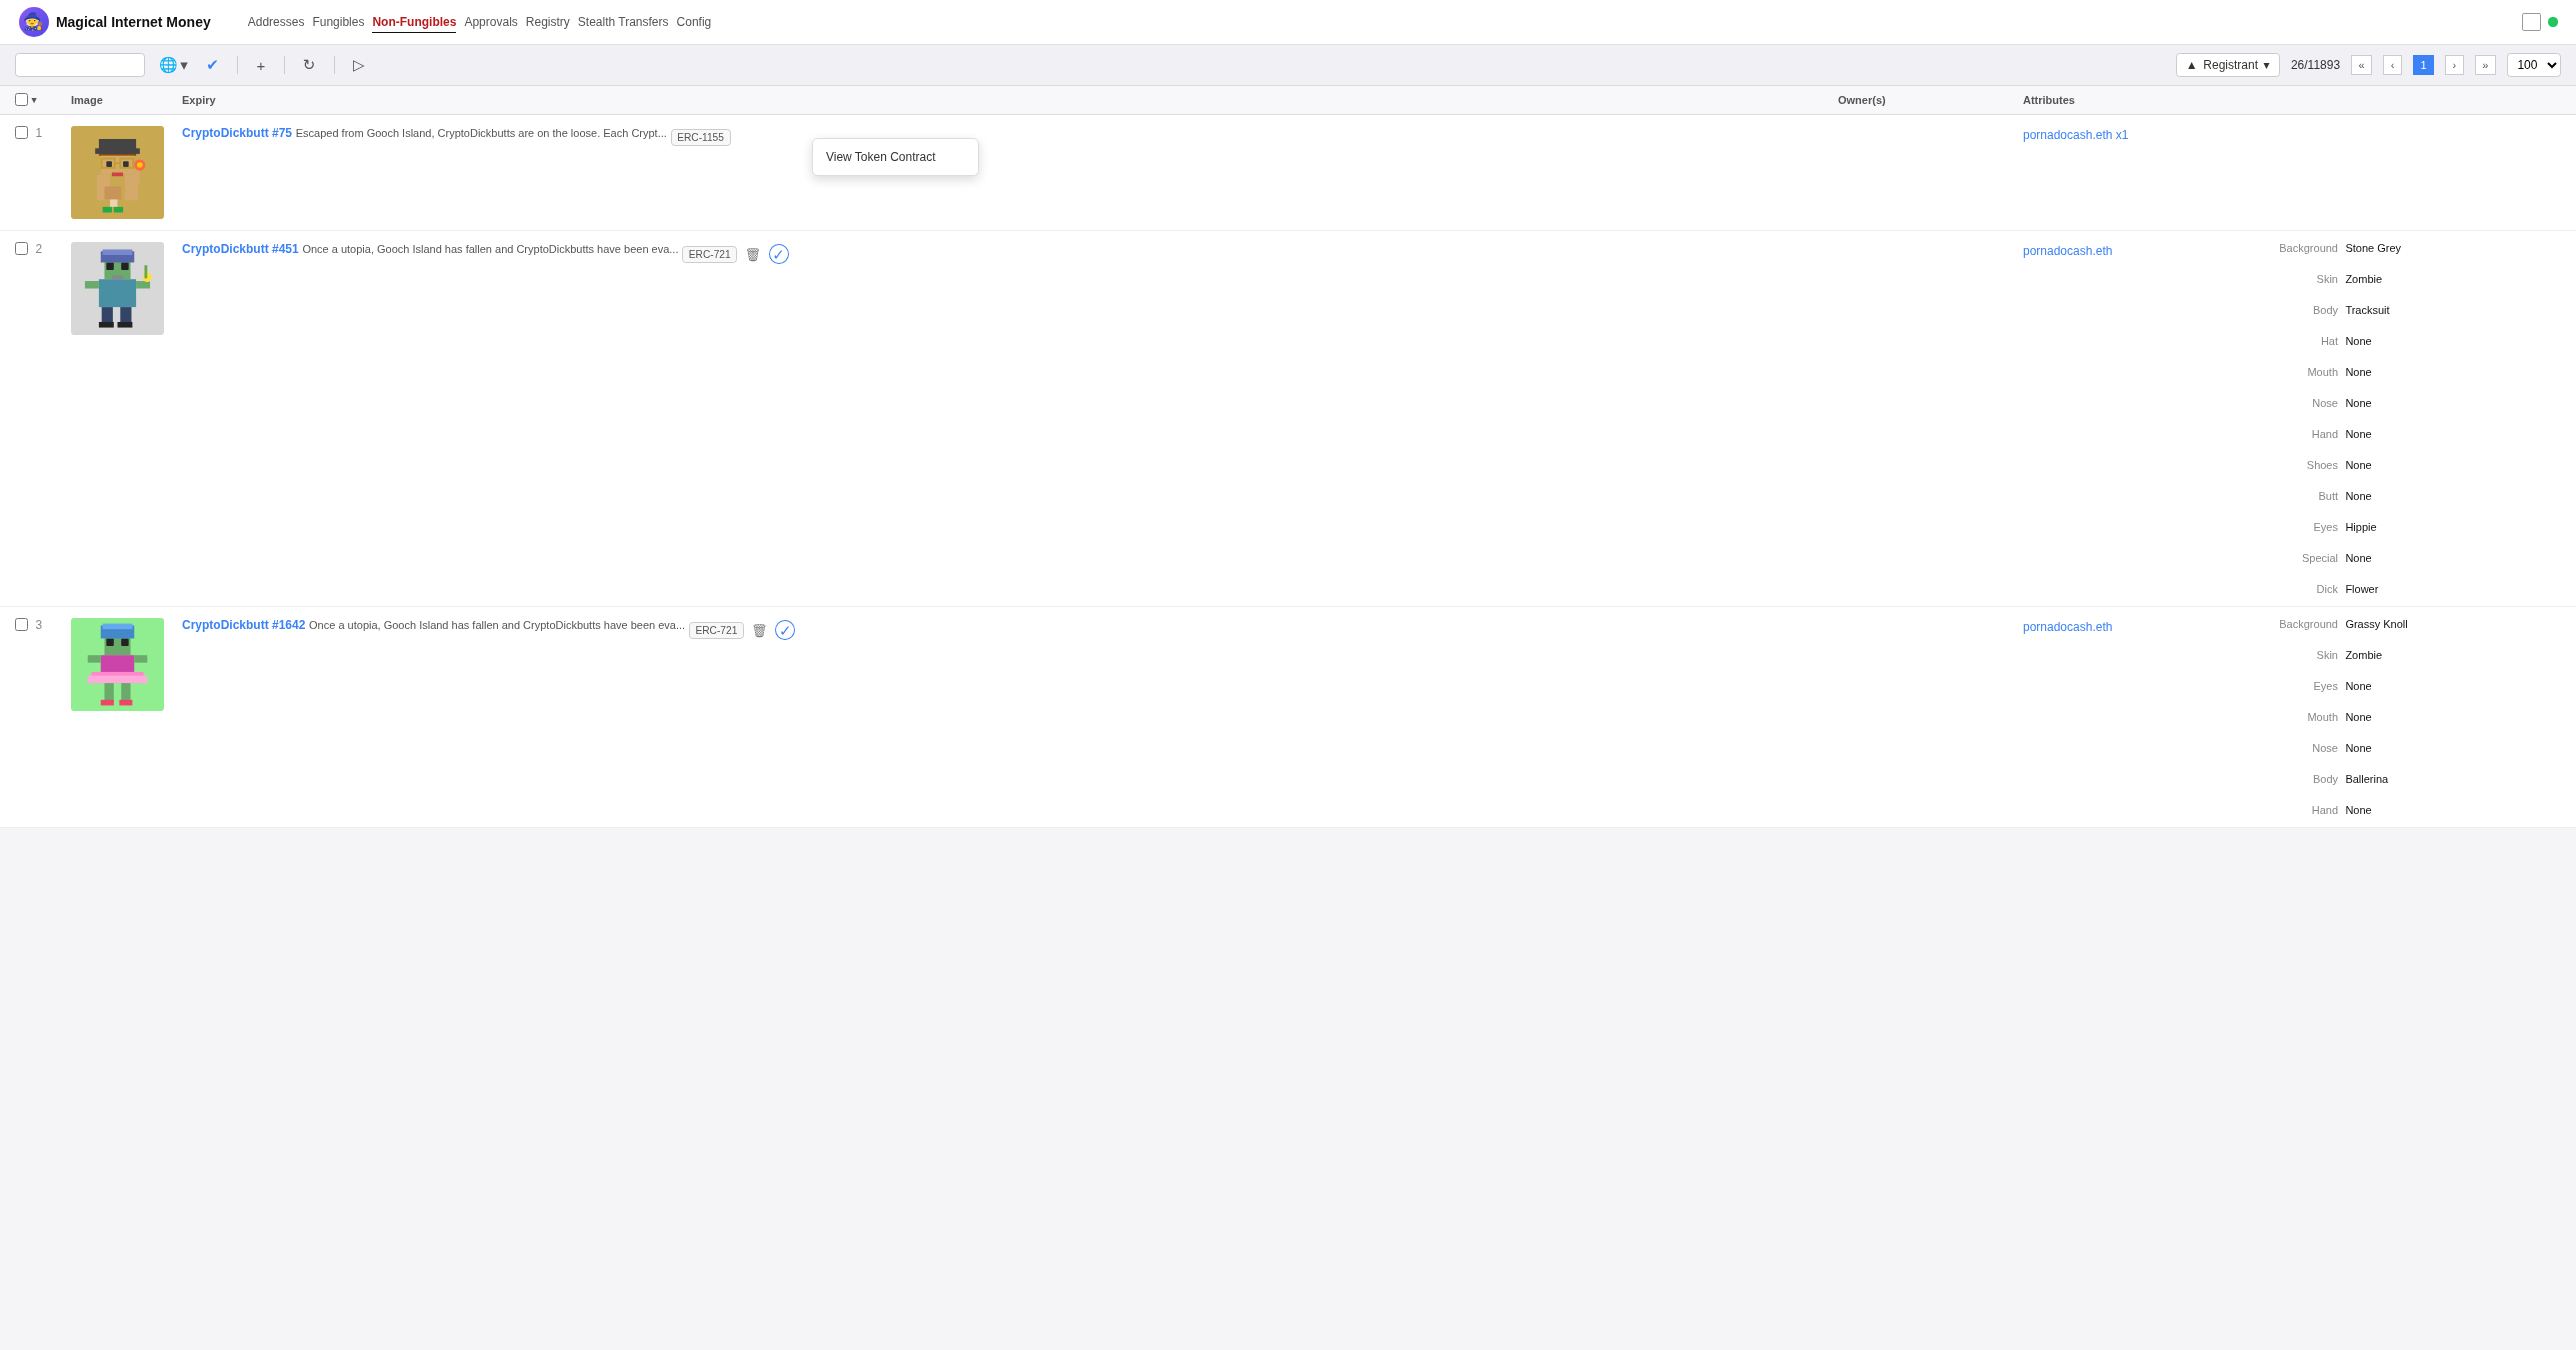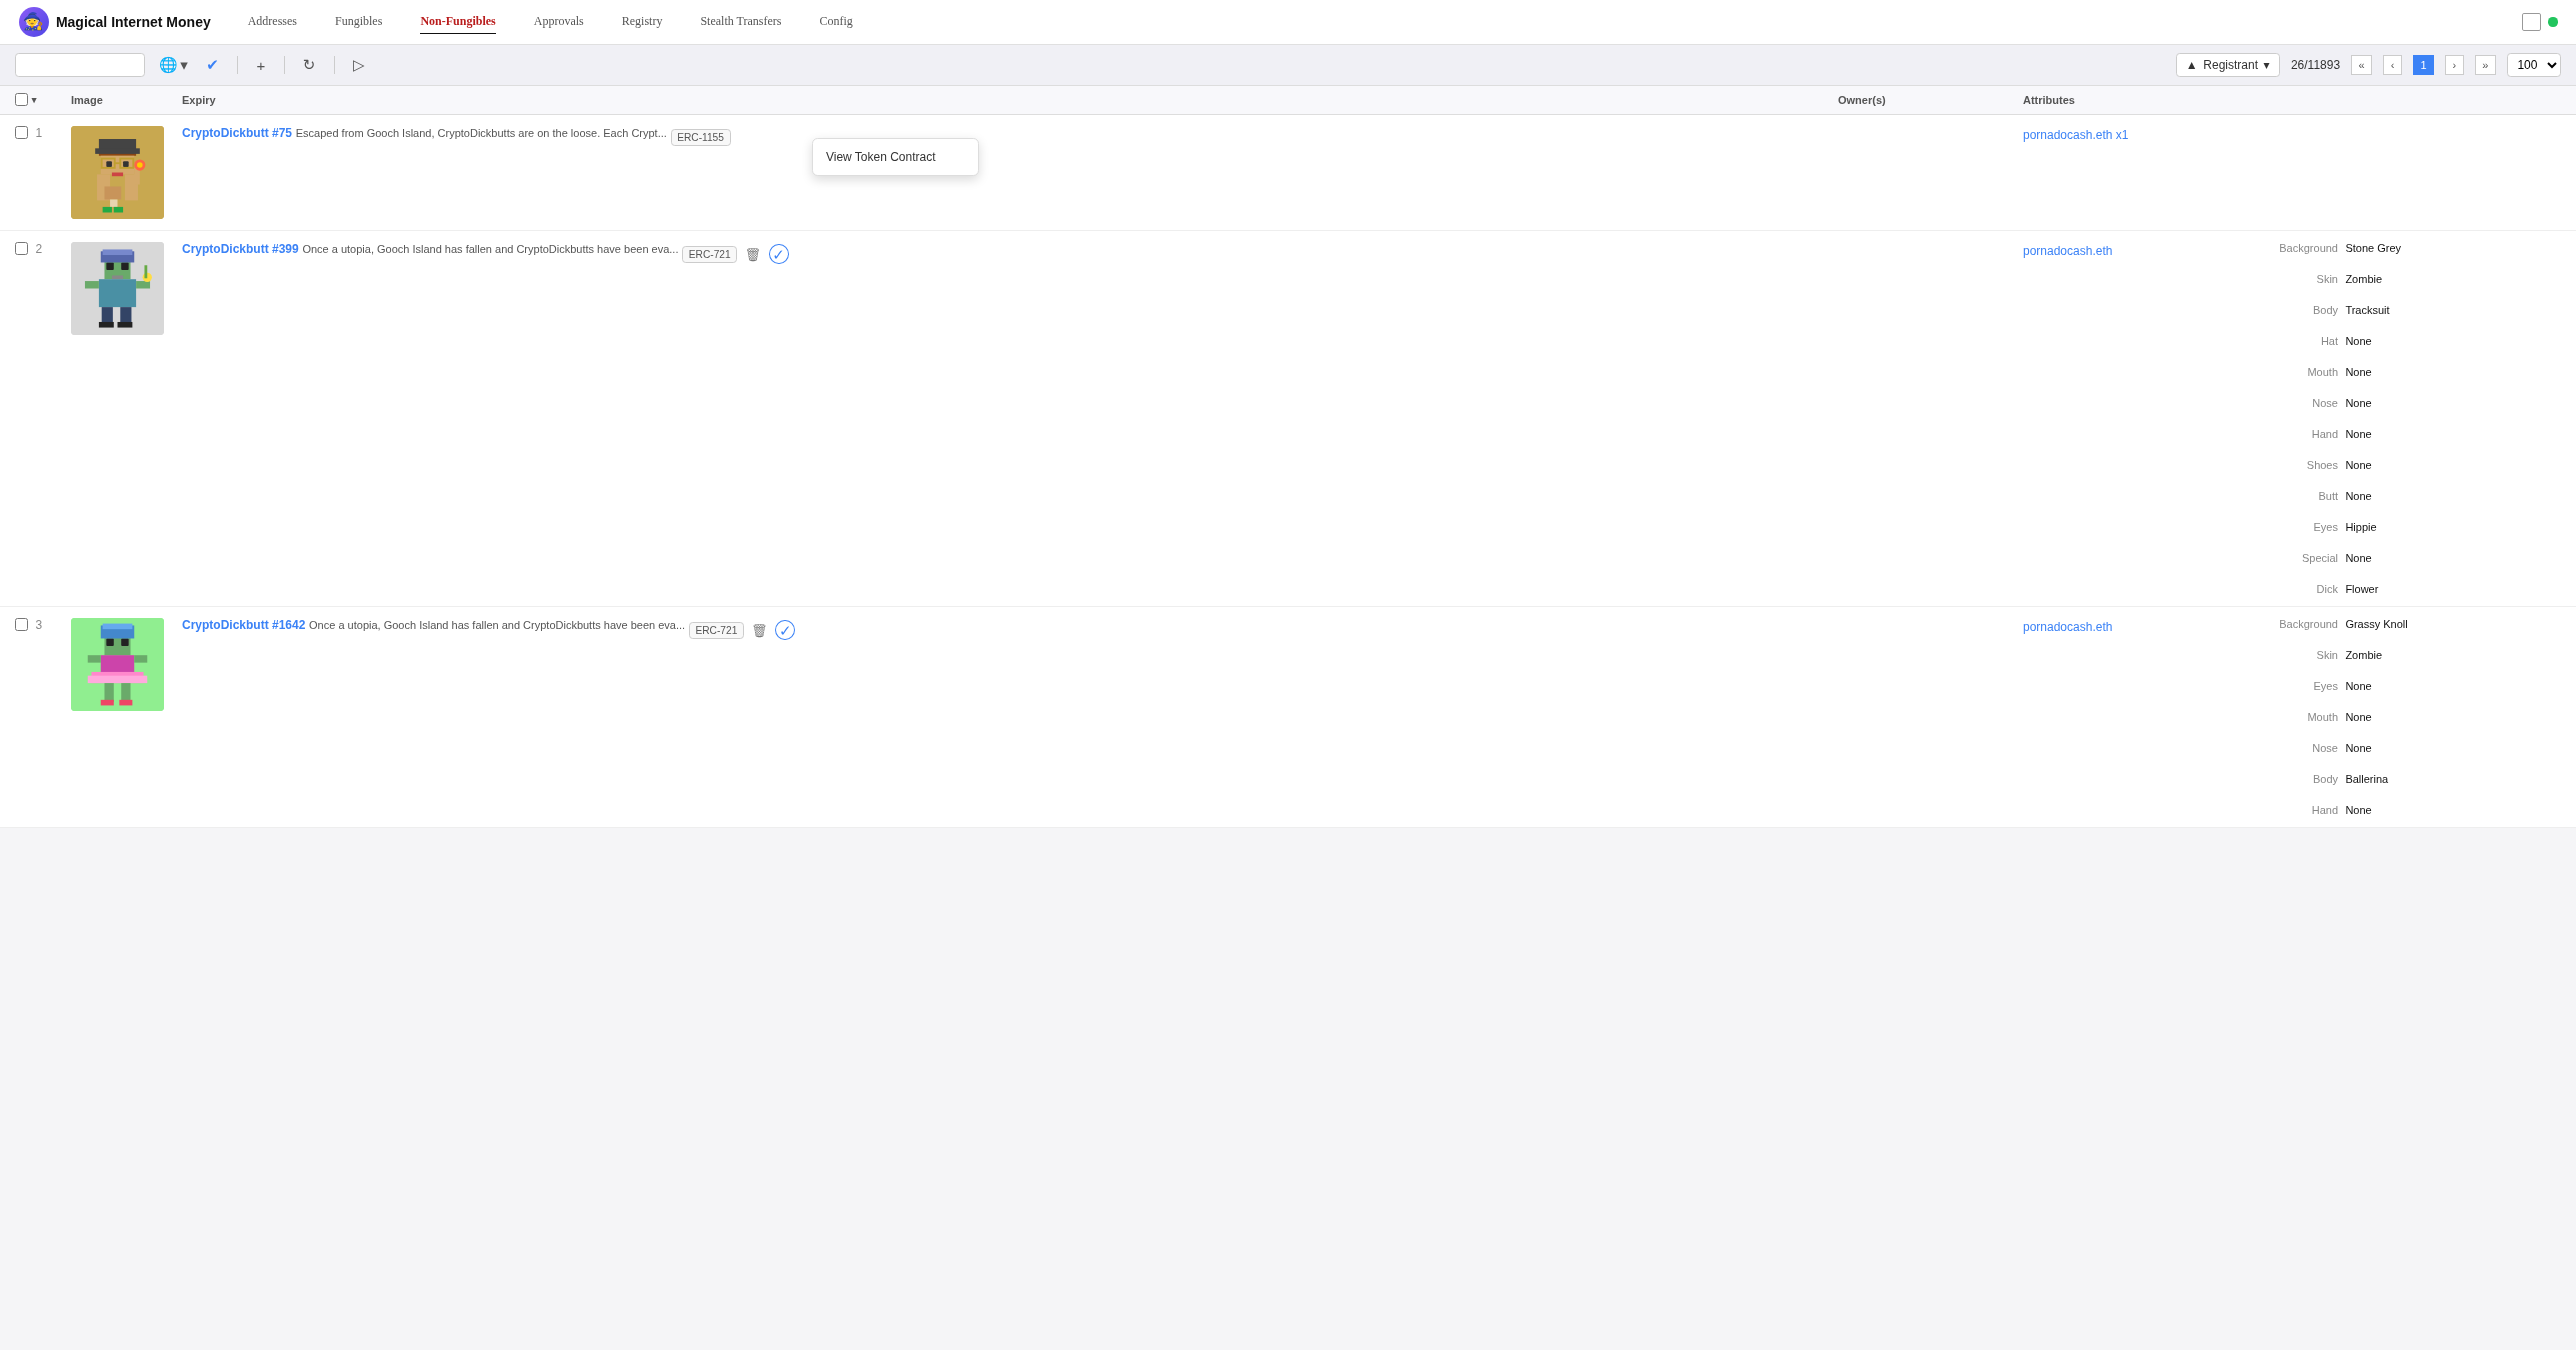--- a/index.html
+++ b/index.html
@@ -6,21 +6,21 @@
     body { font-family: -apple-system, BlinkMacSystemFont, 'Segoe UI', sans-serif; background: #f5f5f7; font-size: 12px; color: #333; }
 
     
     .header {
       display: flex; align-items: center; background: #fff;
       border-bottom: 0.9px solid #e0e0e0; padding: 0 18.5px; height: 45px;
     }
     .logo-area { display: flex; align-items: center; gap: 7.4px; margin-right: 37px; }
     .logo-avatar { width: 30px; height: 30px; border-radius: 50%; background: linear-gradient(135deg, #8b5cf6, #4f46e5); display: flex; align-items: center; justify-content: center; font-size: 16.7px; }
     .app-title { font-weight: 600; font-size: 14px; color: #111; }
-    .nav { display: flex; gap: 38px; flex: 1; font-family: Liberation Serif, serif; }
+    .nav { display: flex; gap: 8px; flex: 1; }
     .nav-item { font-size: 12px; color: #555; cursor: pointer; padding: 3.7px 0; text-decoration: none; }
     .nav-item.active { font-weight: 700; color: #b91c1c; border-bottom: 1.9px solid #111; }
     .nav-right { display: flex; align-items: center; gap: 7.4px; }
     .window-icon { width: 18.5px; height: 18.5px; border: 1.4px solid #999; border-radius: 1.9px; cursor: pointer; }
     .status-dot { width: 9.3px; height: 9.3px; border-radius: 50%; background: #22c55e; }
 
     
     .toolbar {
       display: flex; align-items: center; background: #f0f0f5; border-bottom: 0.9px solid #ddd;
       padding: 7.4px 15px; gap: 11px; height: 41px;
@@ -247,21 +247,21 @@
 
           <rect x="33" y="70" width="12" height="18" fill="#334466"></rect>
           <rect x="53" y="70" width="12" height="18" fill="#334466"></rect>
 
           <rect x="30" y="86" width="16" height="6" fill="#222"></rect>
           <rect x="50" y="86" width="16" height="6" fill="#222"></rect>
         </svg>
       </div>
     </div>
     <div class="nft-info">
-      <span class="nft-title">CryptoDickbutt #399</span>
+      <span class="nft-title">CryptoDickbutt #451</span>
       <span class="nft-desc">Once a utopia, Gooch Island has fallen and CryptoDickbutts have been eva...</span>
       <div class="badge-row">
         <span class="badge">ERC-721</span>
         <button class="icon-btn" title="Delete">
           <span>🗑</span>
         </button>
         <button class="icon-btn" title="Verify">
           <span style="color:#3b82f6; font-size:15px; border:1.9px solid #3b82f6; border-radius:50%; padding:0.9px 2.8px;">✓</span>
         </button>
       </div>

